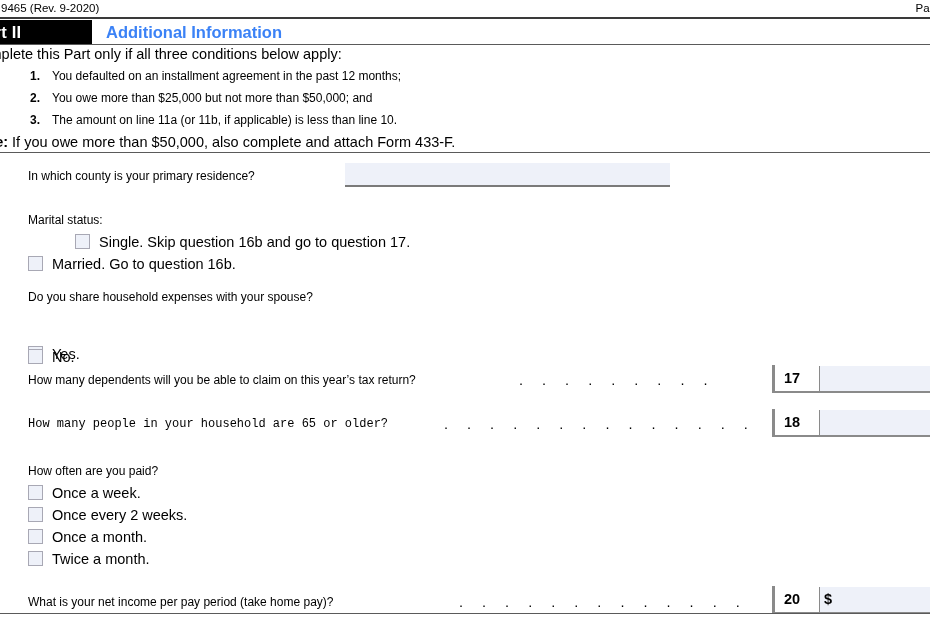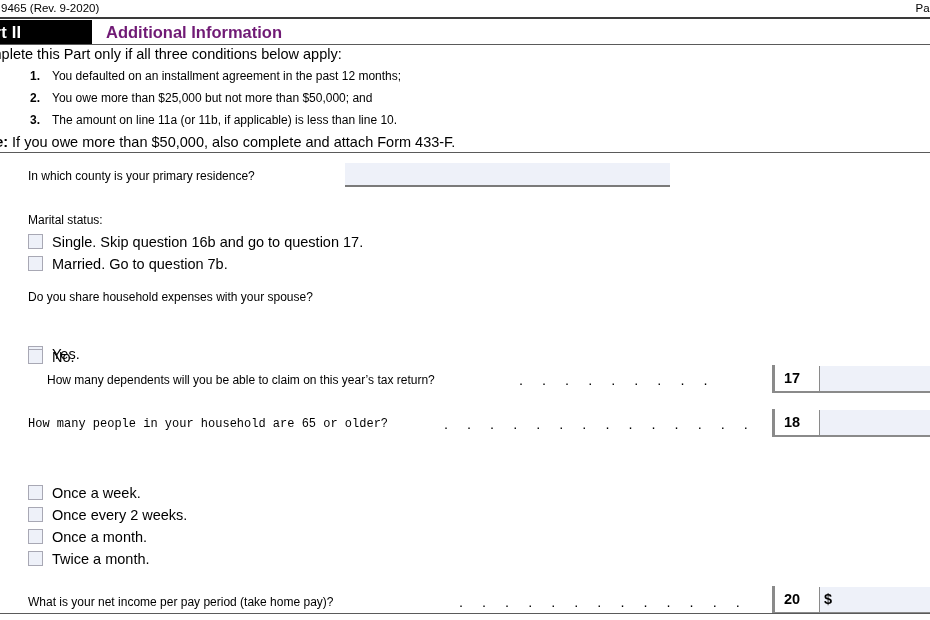--- a/index.html
+++ b/index.html
@@ -81,21 +81,21 @@
     letter-spacing: 0.2px;
   }
   .part-title {
     position: absolute;
     left: 140px;
     top: 0;
     height: 24px;
     line-height: 24px;
     font-weight: bold;
     font-size: 16.5px;
-    color: #701a75;
+    color: #3b82f6;
     white-space: nowrap;
   }
 
   
   .intro {
     position: absolute;
     left: 0;
     top: 44px;
     width: 1000px;
   }
@@ -254,51 +254,52 @@
       <span>If you owe more than $50,000, also complete and attach Form 433-F.</span>
     </div>
   </div>
   <div class="rule thin" style="top:152px;"></div>
 
   <div class="qtext" style="top:166px;">In which county is your primary residence?</div>
   <div class="blank-field" style="left:379px; top:163px; width:325px; height:24px;"></div>
 
   <div class="qtext" style="top:210px;">Marital status:</div>
 
-  <div class="opt" style="top:232px;">
+  <div class="opt" style="top:232px;margin-left:47px;">
     <span class="cbox"></span><span>Single. Skip question 16b and go to question 17.</span>
   </div>
   <div class="opt" style="top:254px;">
-    <span class="cbox"></span><span>Married. Go to question 7b.</span>
+    <span class="cbox"></span><span>Married. Go to question 16b.</span>
   </div>
 
   <div class="lineno" style="left:14px; top:287px;">b</div>
   <div class="qtext" style="top:287px;">Do you share household expenses with your spouse?</div>
 
   <div class="opt" style="top:309px;margin-top:35px;">
     <span class="cbox"></span><span>Yes.</span>
   </div>
   <div class="opt" style="top:331px;margin-top:16px;">
     <span class="cbox"></span><span>No.</span>
   </div>
 
-  <div class="qtext" style="top:370px;margin-left:19px;">How many dependents will you be able to claim on this year’s tax return?</div>
+  <div class="qtext" style="top:370px;">How many dependents will you be able to claim on this year’s tax return?</div>
   <div class="leader" style="left:553px; top:370px;">. . . . . . . . .</div>
   <div class="numbox" style="left:806px; top:365px; width:194px;">
     <span class="tag">17</span>
     <span class="entry"></span>
   </div>
 
   <div class="qtext" style="top:414px;font-family:Liberation Mono, monospace;">How many people in your household are 65 or older?</div>
   <div class="leader" style="left:478px; top:414px;">. . . . . . . . . . . . . .</div>
   <div class="numbox" style="left:806px; top:409px; width:194px;">
     <span class="tag">18</span>
     <span class="entry"></span>
   </div>
 
+  <div class="qtext" style="top:461px;">How often are you paid?</div>
 
   <div class="opt" style="top:483px;">
     <span class="cbox"></span><span>Once a week.</span>
   </div>
   <div class="opt" style="top:505px;">
     <span class="cbox"></span><span>Once every 2 weeks.</span>
   </div>
   <div class="opt" style="top:549px;">
     <span class="cbox"></span><span>Twice a month.</span>
   </div>

